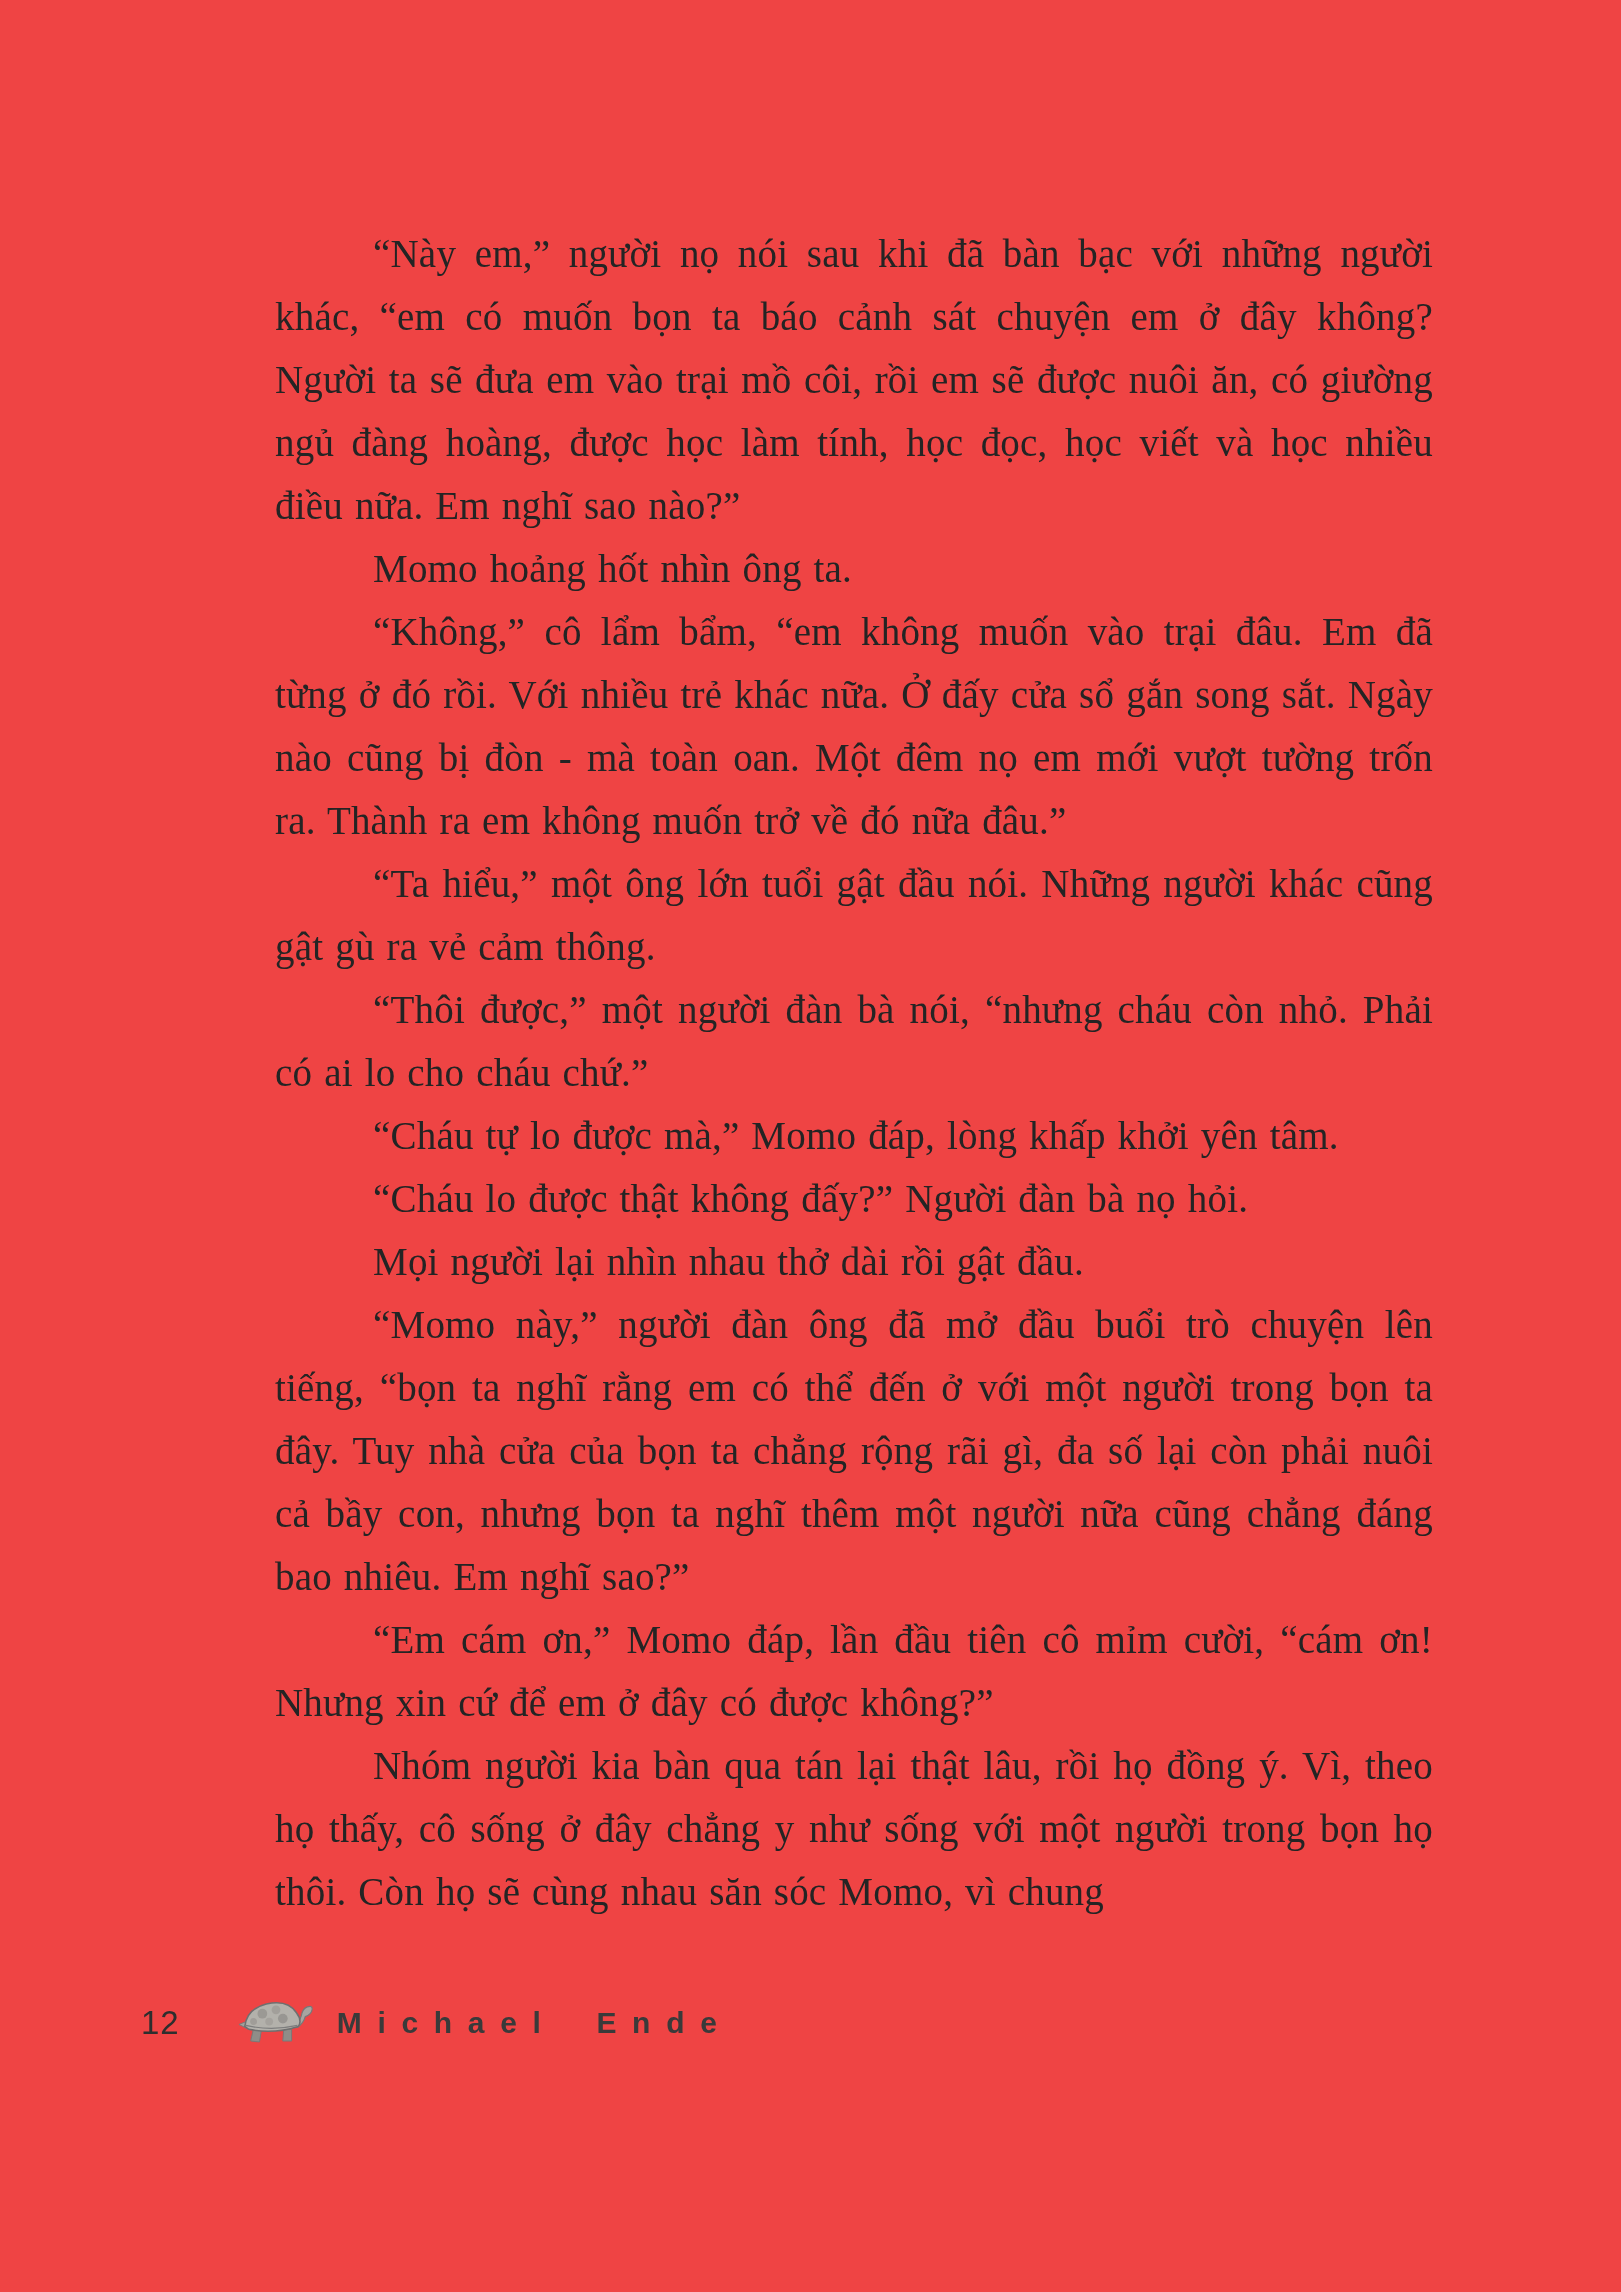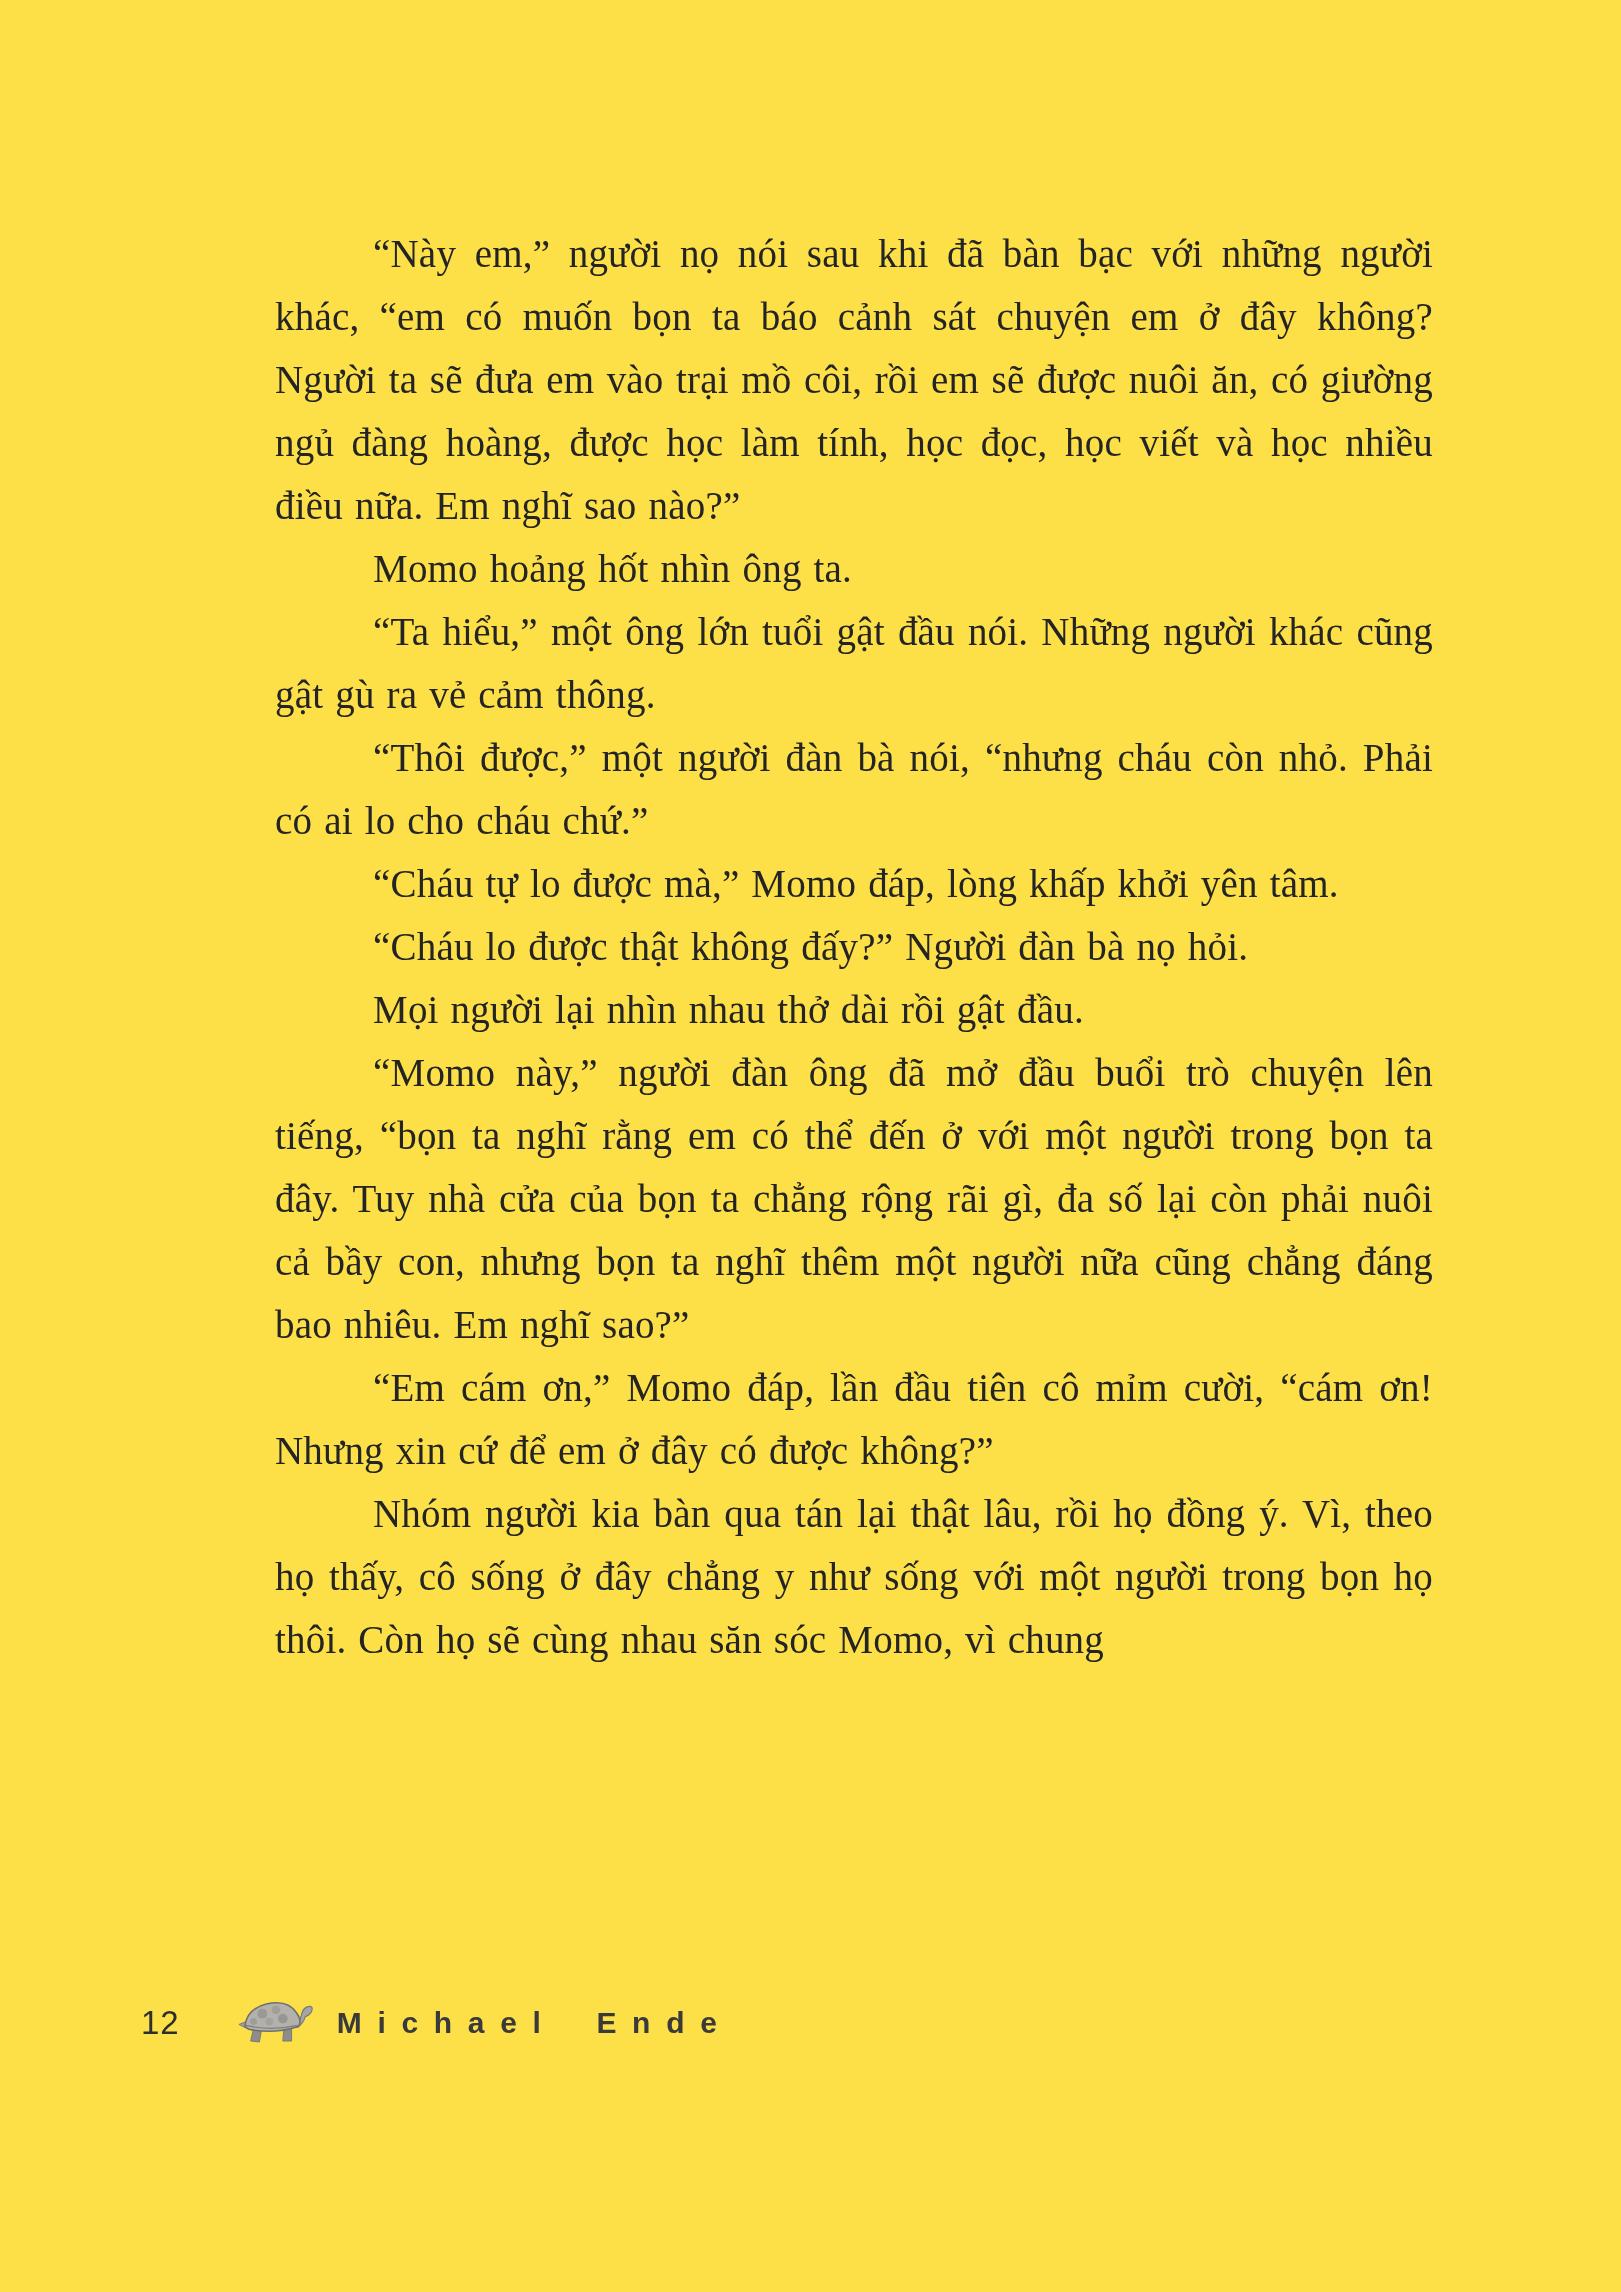--- a/index.html
+++ b/index.html
@@ -10,21 +10,21 @@
     width: 1621px;
     height: 2293px;
     background: #fdfdfc;
     font-family: "Liberation Serif", serif;
     position: relative;
     overflow: hidden;
   }
   .page {
     position: absolute;
     inset: 0;
-    background: #fde047;
+    background: #ef4444;
   }
   .body-text {
     position: absolute;
     left: 275px;
     top: 222px;
     width: 1158px;
     color: #242424;
   }
   .body-text p {
     margin: 0;
@@ -67,20 +67,21 @@
   }
 </style>
 </head>
 <body>
 
 <div class="page">
 
   <div class="body-text">
     <p>“Này em,” người nọ nói sau khi đã bàn bạc với những người khác, “em có muốn bọn ta báo cảnh sát chuyện em ở đây không? Người ta sẽ đưa em vào trại mồ côi, rồi em sẽ được nuôi ăn, có giường ngủ đàng hoàng, được học làm tính, học đọc, học viết và học nhiều điều nữa. Em nghĩ sao nào?”</p>
     <p>Momo hoảng hốt nhìn ông ta.</p>
+    <p>“Không,” cô lẩm bẩm, “em không muốn vào trại đâu. Em đã từng ở đó rồi. Với nhiều trẻ khác nữa. Ở đấy cửa sổ gắn song sắt. Ngày nào cũng bị đòn - mà toàn oan. Một đêm nọ em mới vượt tường trốn ra. Thành ra em không muốn trở về đó nữa đâu.”</p>
     <p>“Ta hiểu,” một ông lớn tuổi gật đầu nói. Những người khác cũng gật gù ra vẻ cảm thông.</p>
     <p>“Thôi được,” một người đàn bà nói, “nhưng cháu còn nhỏ. Phải có ai lo cho cháu chứ.”</p>
     <p>“Cháu tự lo được mà,” Momo đáp, lòng khấp khởi yên tâm.</p>
     <p>“Cháu lo được thật không đấy?” Người đàn bà nọ hỏi.</p>
     <p>Mọi người lại nhìn nhau thở dài rồi gật đầu.</p>
     <p>“Momo này,” người đàn ông đã mở đầu buổi trò chuyện lên tiếng, “bọn ta nghĩ rằng em có thể đến ở với một người trong bọn ta đây. Tuy nhà cửa của bọn ta chẳng rộng rãi gì, đa số lại còn phải nuôi cả bầy con, nhưng bọn ta nghĩ thêm một người nữa cũng chẳng đáng bao nhiêu. Em nghĩ sao?”</p>
     <p>“Em cám ơn,” Momo đáp, lần đầu tiên cô mỉm cười, “cám ơn! Nhưng xin cứ để em ở đây có được không?”</p>
     <p>Nhóm người kia bàn qua tán lại thật lâu, rồi họ đồng ý. Vì, theo họ thấy, cô sống ở đây chẳng y như sống với một người trong bọn họ thôi. Còn họ sẽ cùng nhau săn sóc Momo, vì chung</p>
   </div>
 

